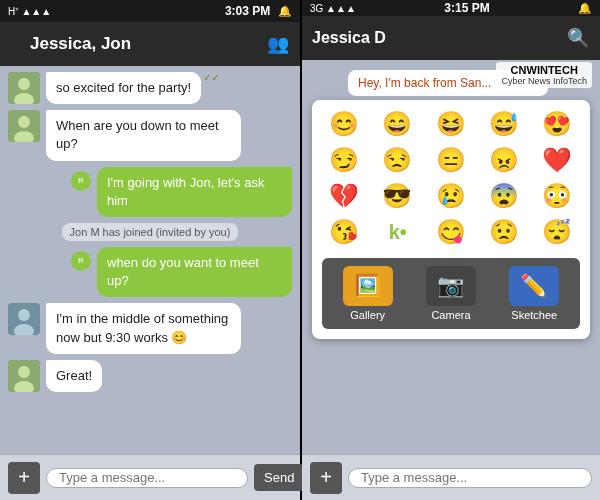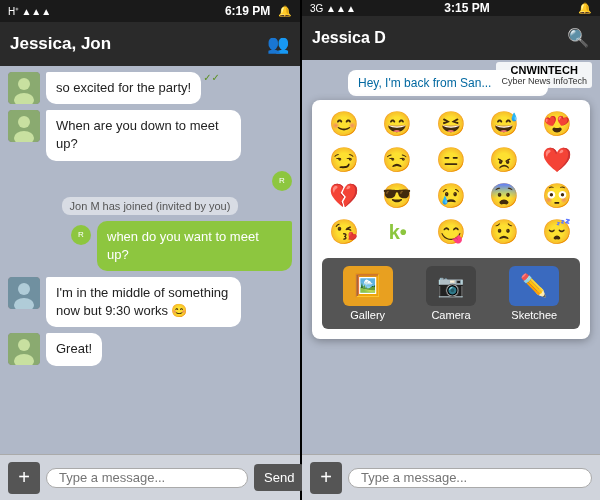--- a/index.html
+++ b/index.html
@@ -29,20 +29,21 @@
       display: flex;
       align-items: center;
       justify-content: space-between;
       padding: 0 10px;
     }
 
     .left-header-title {
       font-size: 17px;
       font-weight: bold;
       color: #fff;
+      margin-left: 20px;
     }
 
     .left-header-icons {
       display: flex;
       gap: 8px;
       align-items: center;
     }
 
     .status-bar-left {
       background: #1a1a1a;
@@ -284,40 +285,40 @@
       font-weight: bold;
       font-size: 11px;
       color: #000;
     }
 
     .preview-bubble {
       background: #fff;
       border-radius: 8px;
       padding: 6px 10px;
       font-size: 12px;
-      color: #0369a1;
+      color: #c2410c;
       max-width: 200px;
       margin-top: 4px;
       margin-left: 38px;
     }
 
     .divider {
       width: 2px;
       background: #000;
       height: 500px;
     }
   </style>
 </head>
 <body>
 
 <div class="left-panel">
 
   <div class="status-bar-left">
     <span style="flex:1;font-size:10px;">H⁺ ▲▲▲</span>
-    <span style="font-weight:bold;font-size:12px;">6:19 PM</span>
+    <span style="font-weight:bold;font-size:12px;">3:03 PM</span>
     <span style="font-size:11px;margin-left:4px;">🔔</span>
   </div>
 
   <div class="left-header">
     <span class="left-header-title">Jessica, Jon</span>
     <div class="left-header-icons">
       <span style="color:#aaa;font-size:18px;">👥</span>
     </div>
   </div>
 
@@ -348,20 +349,23 @@
             <circle cx="16" cy="12" r="6" fill="#c8e0a0"></circle>
             <ellipse cx="16" cy="28" rx="10" ry="7" fill="#c8e0a0"></ellipse>
           </svg>
       </div>
       <div class="bubble incoming">
         <span>When are you down to meet up?</span>
       </div>
     </div>
 
     <div class="msg-row outgoing">
+      <div class="bubble outgoing">
+        <span>I'm going with Jon, let's ask him</span>
+      </div>
       <div style="width:20px;height:20px;background:#8dc63f;border-radius:50%;display:flex;align-items:center;justify-content:center;margin-top:4px;flex-shrink:0;">
         <span style="font-size:8px;color:#fff;">R</span>
       </div>
     </div>
 
     <div style="display:flex;justify-content:center;">
       <div class="system-msg">
         <span>Jon M has joined (invited by you)</span>
       </div>
     </div>

